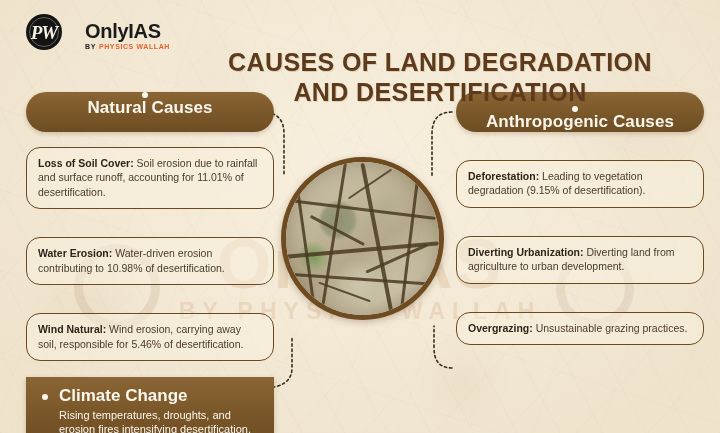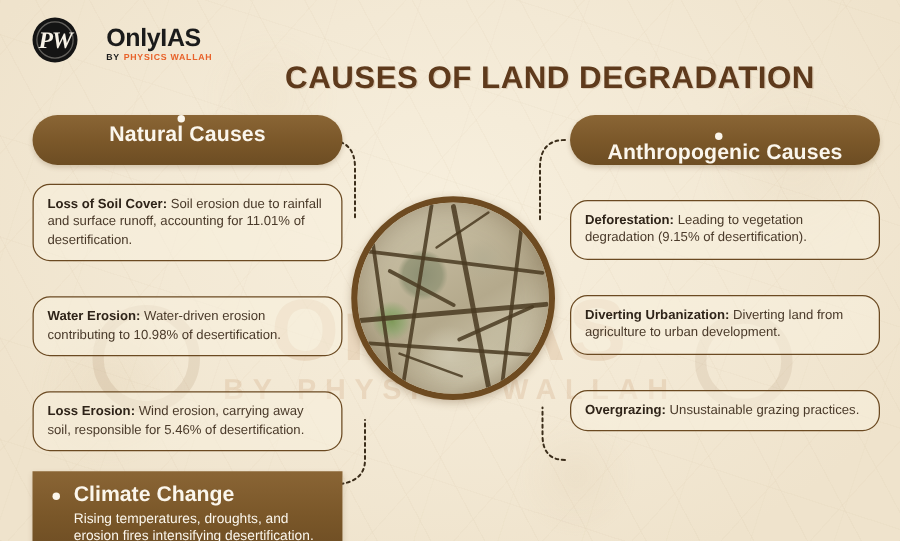--- a/index.html
+++ b/index.html
@@ -342,20 +342,21 @@
         <div class="logo-main">OnlyIAS</div>
         <div class="logo-sub">
           <span>BY</span>
           <span class="pwtxt">PHYSICS WALLAH</span>
         </div>
       </div>
     </div>
 
     <div class="title-block">
       <div class="title-line">CAUSES OF LAND DEGRADATION</div>
+      <div class="title-line">AND DESERTIFICATION</div>
     </div>
 
   </div>
 
   <svg class="connectors" width="720" height="433">
     <g fill="none" stroke="#3b2d1a" stroke-width="1.6" stroke-dasharray="2.4 2.8" stroke-linecap="round">
       <path d="M262 112 Q284 112 284 134 L284 176"></path>
       <path d="M262 388 Q292 388 292 368 L292 336"></path>
       <path d="M452 112 Q432 112 432 134 L432 176"></path>
       <path d="M452 368 Q434 368 434 348 L434 326"></path>
@@ -389,21 +390,21 @@
 
     <div class="card card-left-1">
       <b>Loss of Soil Cover:</b><span> Soil erosion due to rainfall and surface runoff, accounting for 11.01% of desertification.</span>
     </div>
 
     <div class="card card-gap-1">
       <b>Water Erosion:</b><span> Water-driven erosion contributing to 10.98% of desertification.</span>
     </div>
 
     <div class="card card-gap-1">
-      <b>Loss Erosion:</b><span> Wind erosion, carrying away soil, responsible for 5.46% of desertification.</span>
+      <b>Wind Natural:</b><span> Wind erosion, carrying away soil, responsible for 5.46% of desertification.</span>
     </div>
 
     <div class="solid-box">
       <div class="sb-title">
         <span class="bullet"></span>
         <span>Climate Change</span>
       </div>
       <div class="sb-body">Rising temperatures, droughts, and erosion fires intensifying desertification.</div>
     </div>
 

